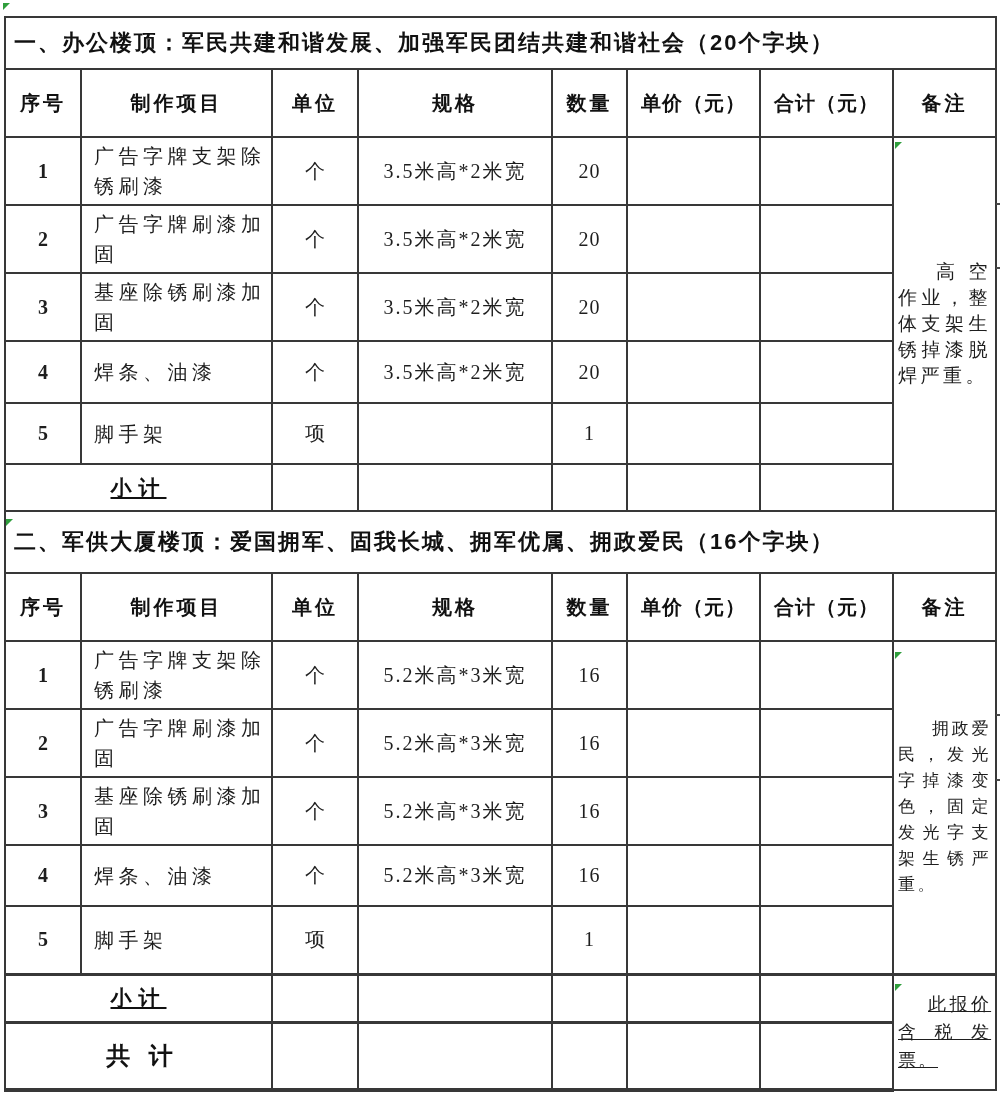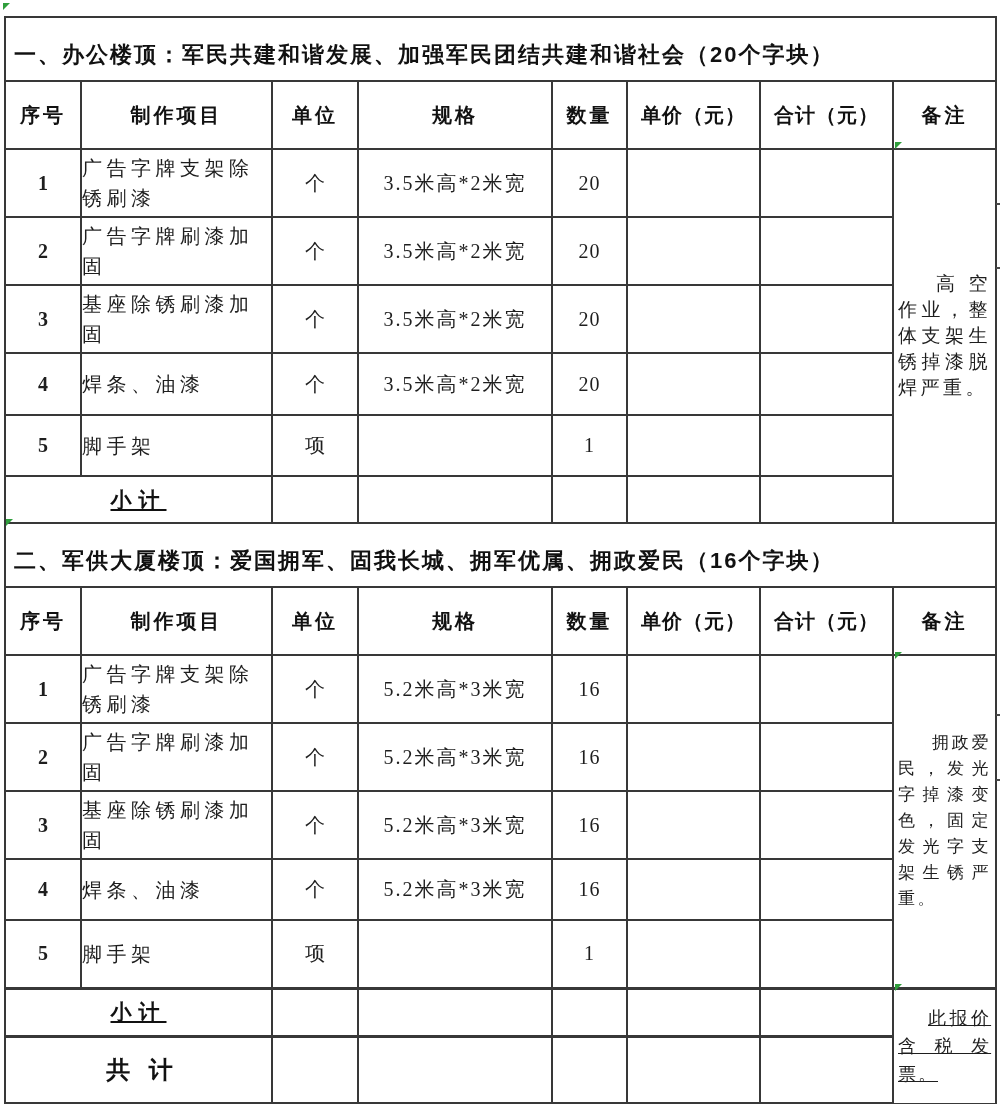--- a/index.html
+++ b/index.html
@@ -16,36 +16,36 @@
     border:2px solid #383838;padding:0;overflow:hidden;
     vertical-align:middle;background:#ffffff;
   }
   
   tr.title-row   td{height:50px;}
   tr.header-row  th{height:66px;}
   tr.sub-row     td{height:45px;text-decoration:underline;}
   tr.grand-row   td{height:64px;}
 
   .title-cell{
-    text-align:left;padding:12px 6px 0 8px;
+    text-align:left;padding:0 6px 0 8px;
     font-family:"Liberation Sans","DejaVu Sans",sans-serif;
     font-weight:bold;font-size:22px;letter-spacing:2px;color:#111;
   }
   th{
     font-family:Liberation Sans, sans-serif;
     font-weight:bold;font-size:20px;letter-spacing:3px;color:#111;
     text-align:center;
     margin-left:8px;
   }
   th.tight{letter-spacing:1px;}
   td.seq{
     text-align:center;font-weight:bold;font-size:20px;
   }
   td.item{
-    text-align:left;padding:3px 2px 3px 0;
+    text-align:left;padding:3px 2px 3px 12px;
     font-size:20px;letter-spacing:4.5px;line-height:30px;
   }
   td.unit,td.spec,td.qty{text-align:center;font-size:20px;}
   td.spec{letter-spacing:2px;}
   td.qty{letter-spacing:1px;}
   td.note{padding:14px 4px;}
   .note-text{
     display:block;text-align:justify;line-height:26px;
   }
   .note-1{font-size:19px;letter-spacing:3.5px;text-indent:38px;}

